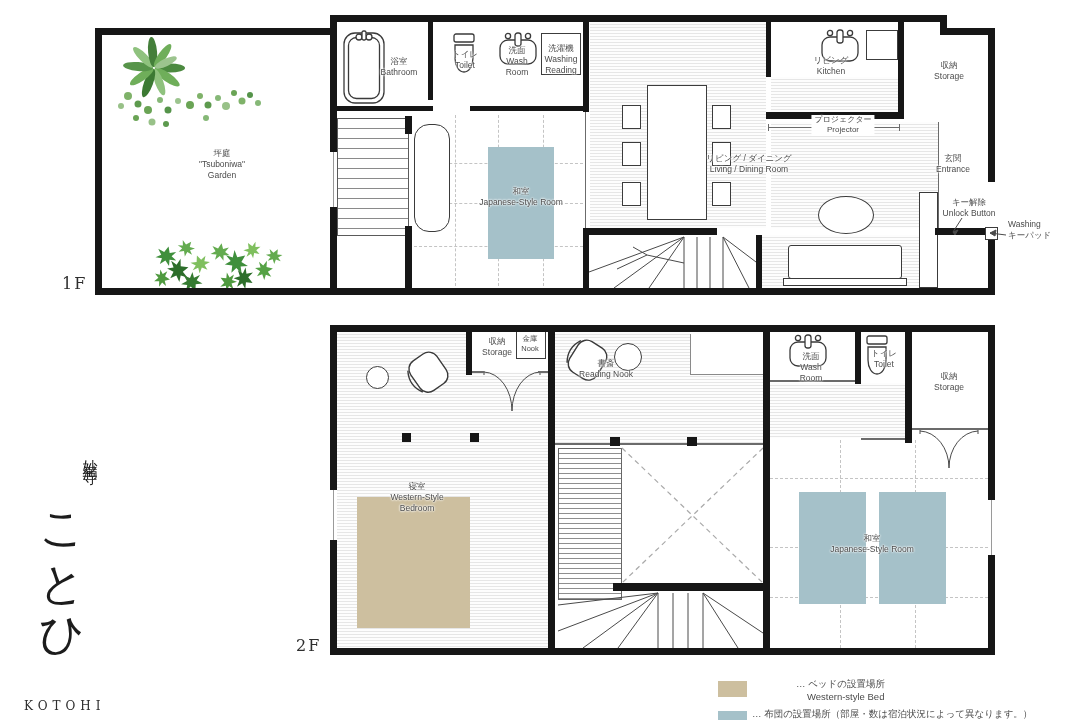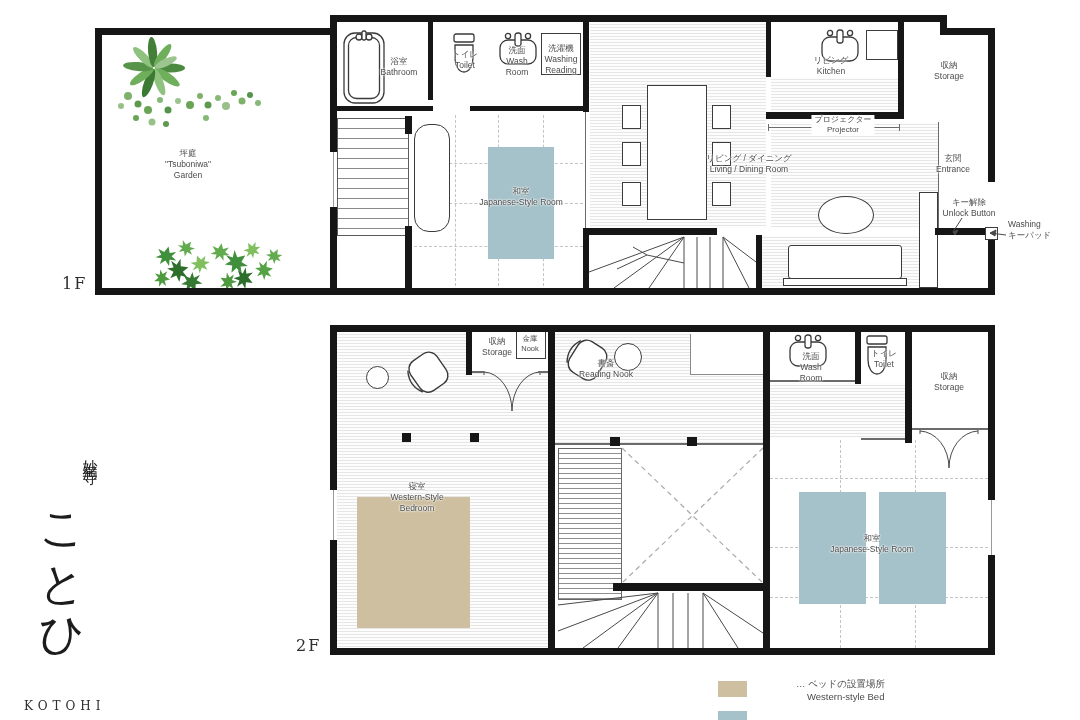--- a/index.html
+++ b/index.html
@@ -92,21 +92,21 @@
   <i class="w" style="left:756px;top:235px;width:6px;height:53px"></i>
   <i class="w" style="left:583px;top:235px;width:6px;height:53px"></i>
   <i class="w" style="left:935px;top:228px;width:60px;height:7px"></i>
   <i class="thin" style="left:585px;top:110px;width:1px;height:118px"></i>
   <i class="thin" style="left:938px;top:122px;width:1px;height:106px"></i>
 
   <span class="win" style="left:330px;top:152px;width:7px;height:55px"></span>
   <span class="winline" style="left:333px;top:152px;width:1px;height:55px"></span>
   <span class="win" style="left:988px;top:182px;width:7px;height:50px"></span>
 
-  <div class="lbl" style="left:188px;top:148px">
+  <div class="lbl" style="left:222px;top:148px">
     <span class="jp">坪庭</span>
     <span class="en">"Tsuboniwa"</span>
     <span class="en">Garden</span>
   </div>
   <svg class="icon" style="left:106px;top:38px" width="170" height="105">
     <g transform="translate(48,30)">
       <ellipse transform="rotate(0)" cx="16" cy="0" rx="15" ry="4.5" fill="#4c8a40"></ellipse>
       <ellipse transform="rotate(35)" cx="16" cy="0" rx="15" ry="4.5" fill="#6fae5a"></ellipse>
       <ellipse transform="rotate(70)" cx="15" cy="0" rx="14" ry="4.2" fill="#8fc27e"></ellipse>
       <ellipse transform="rotate(110)" cx="16" cy="0" rx="15" ry="4.5" fill="#3c7a33"></ellipse>
@@ -419,14 +419,17 @@
     <span class="jp">和室</span>
     <span class="en">Japanese-Style Room</span>
   </div>
 
   <div class="abs" style="left:718px;top:681px;width:29px;height:16px;background:#cdbf9f;z-index:30"></div>
   <div class="legend-row" style="left:796px;top:677px">
     <span style="display:block">… ベッドの設置場所</span>
     <span style="display:block;margin-left:11px">Western-style Bed</span>
   </div>
   <div class="abs" style="left:718px;top:711px;width:29px;height:16px;background:#a5c1c9;z-index:30"></div>
+  <div class="legend-row" style="left:752px;top:707px">
+    <span style="display:block">… 布団の設置場所（部屋・数は宿泊状況によって異なります。）</span>
+  </div>
 
 </div>
 
 </body></html>

